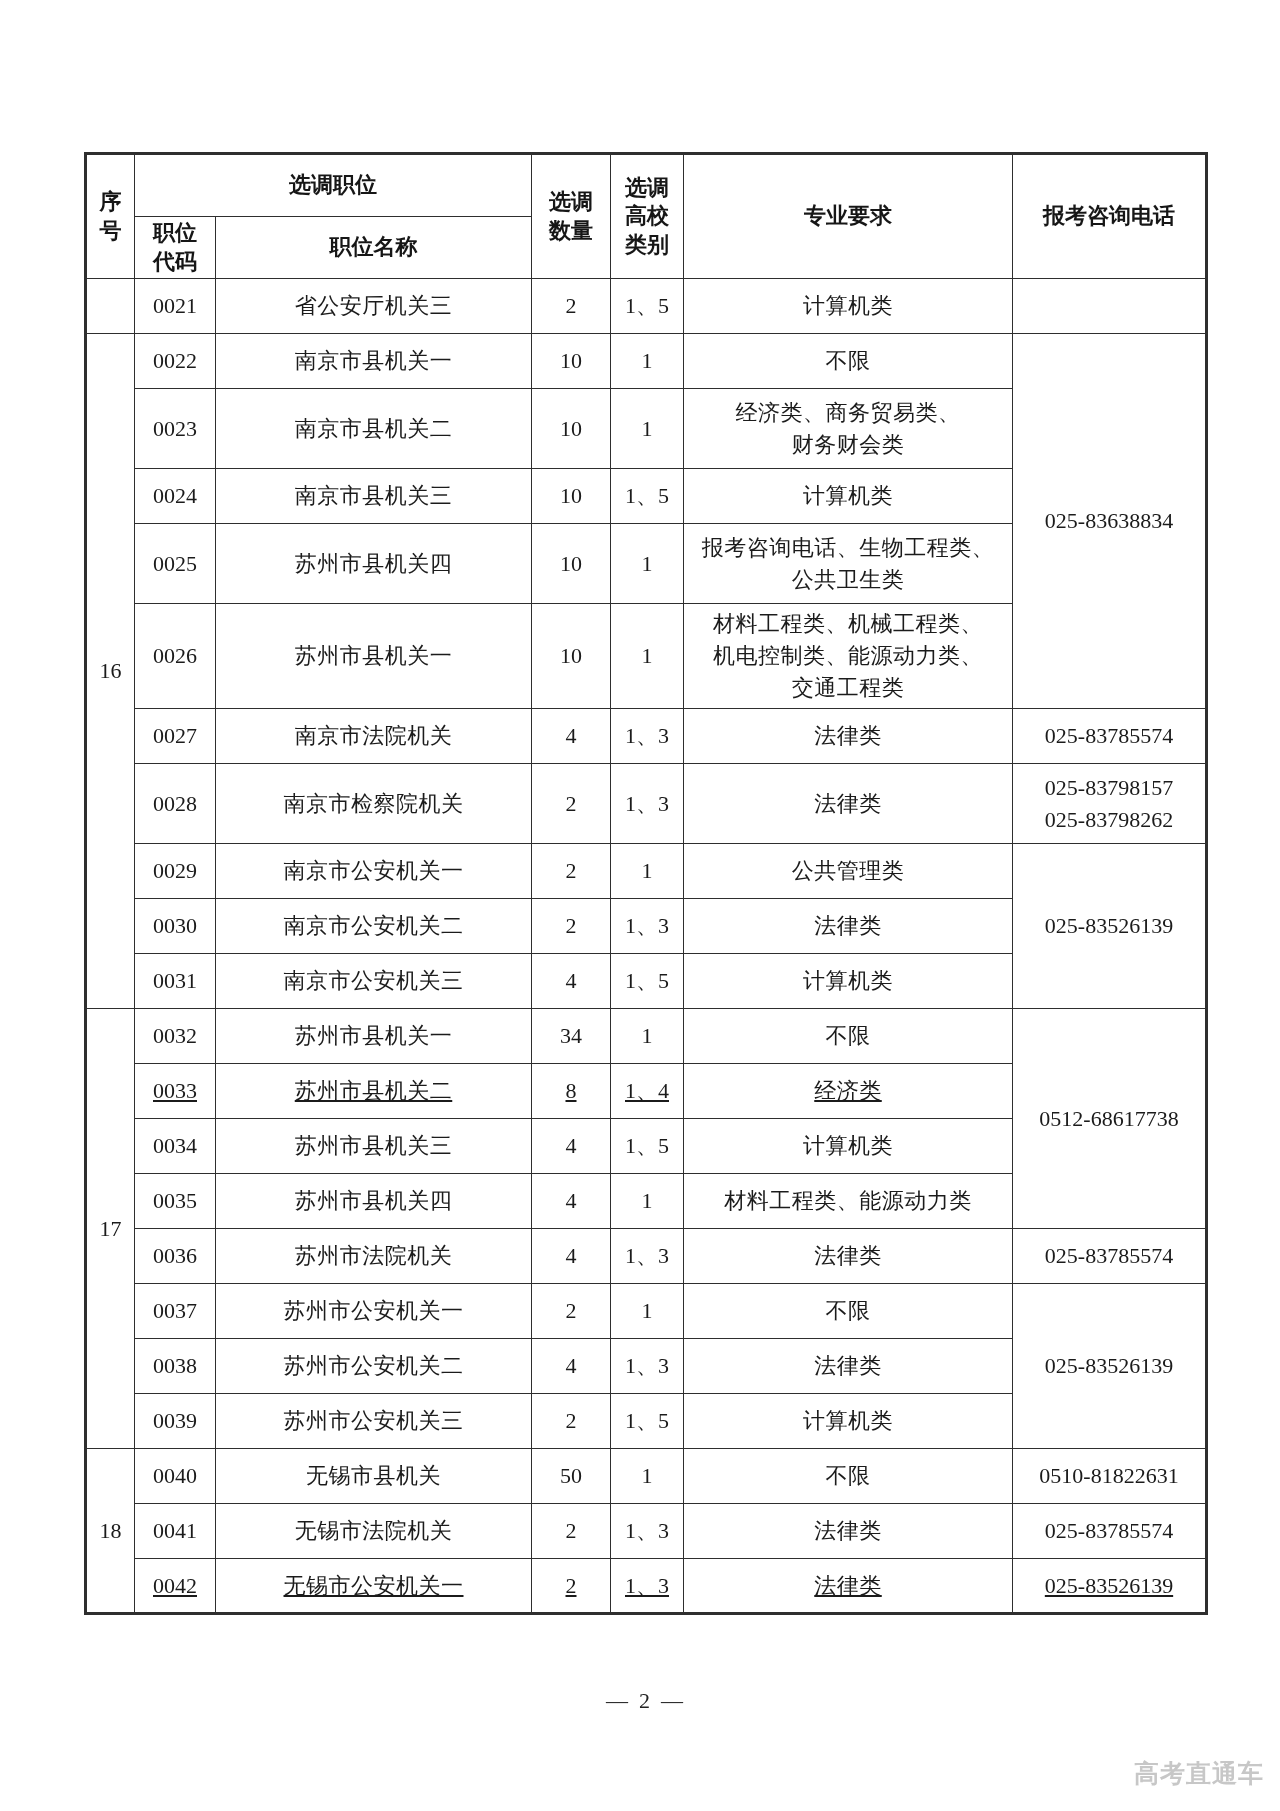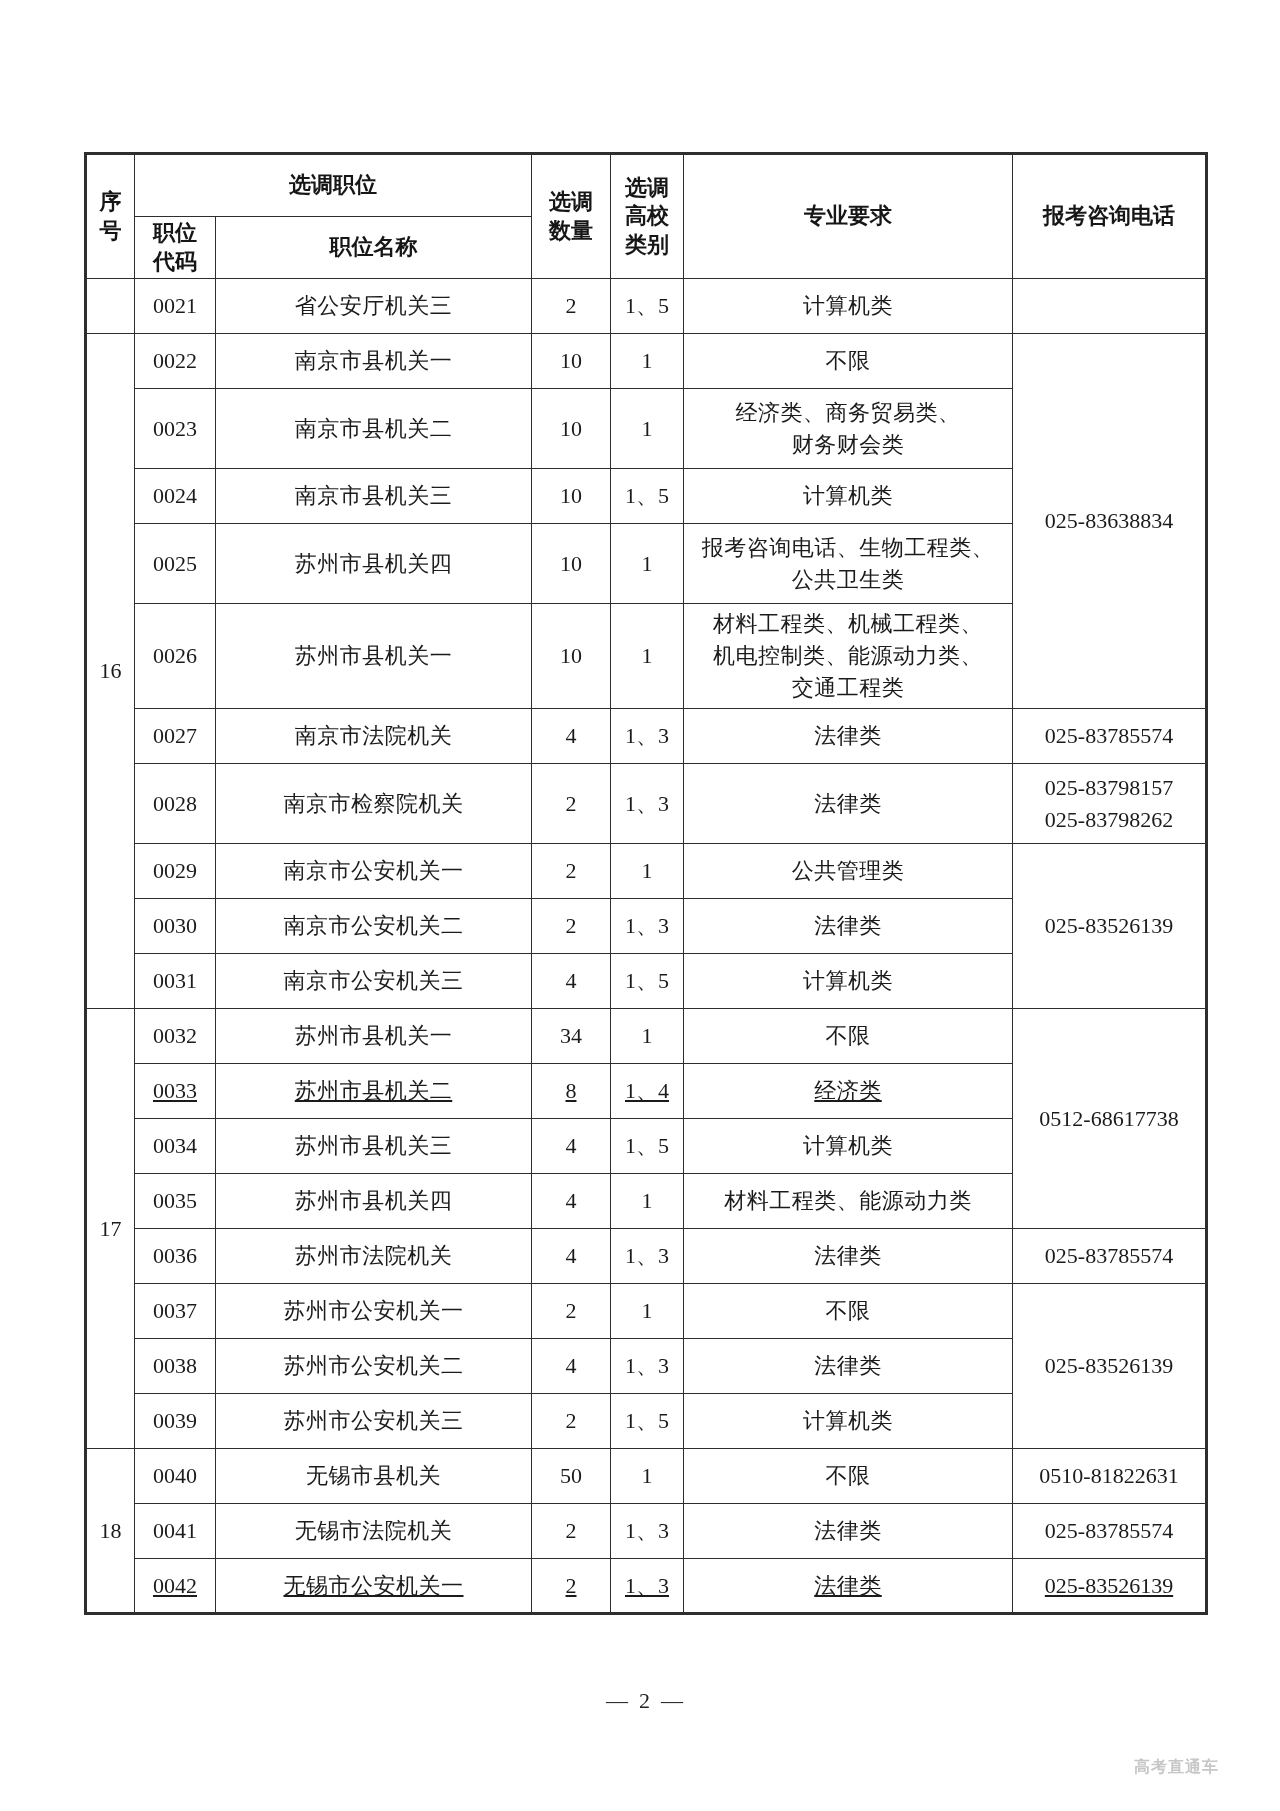--- a/index.html
+++ b/index.html
@@ -43,21 +43,21 @@
     position:absolute; top:1688px; left:84px; width:1121px;
     text-align:center;
     font-size:22px;
     white-space:pre;
     color:#222222;
   }
   .watermark {
     position:absolute; top:1757px; left:1134px;
     font-family:"Liberation Sans","DejaVu Sans",sans-serif;
     font-weight:700;
-    font-size:16px;
+    font-size:25px;
     color:#c7c7c7;
     text-shadow:1px 1px 0 #ffffff;
     letter-spacing:1px;
   }
 </style>
 </head>
 <body>
 
 <div>
   <table class="jobs">

